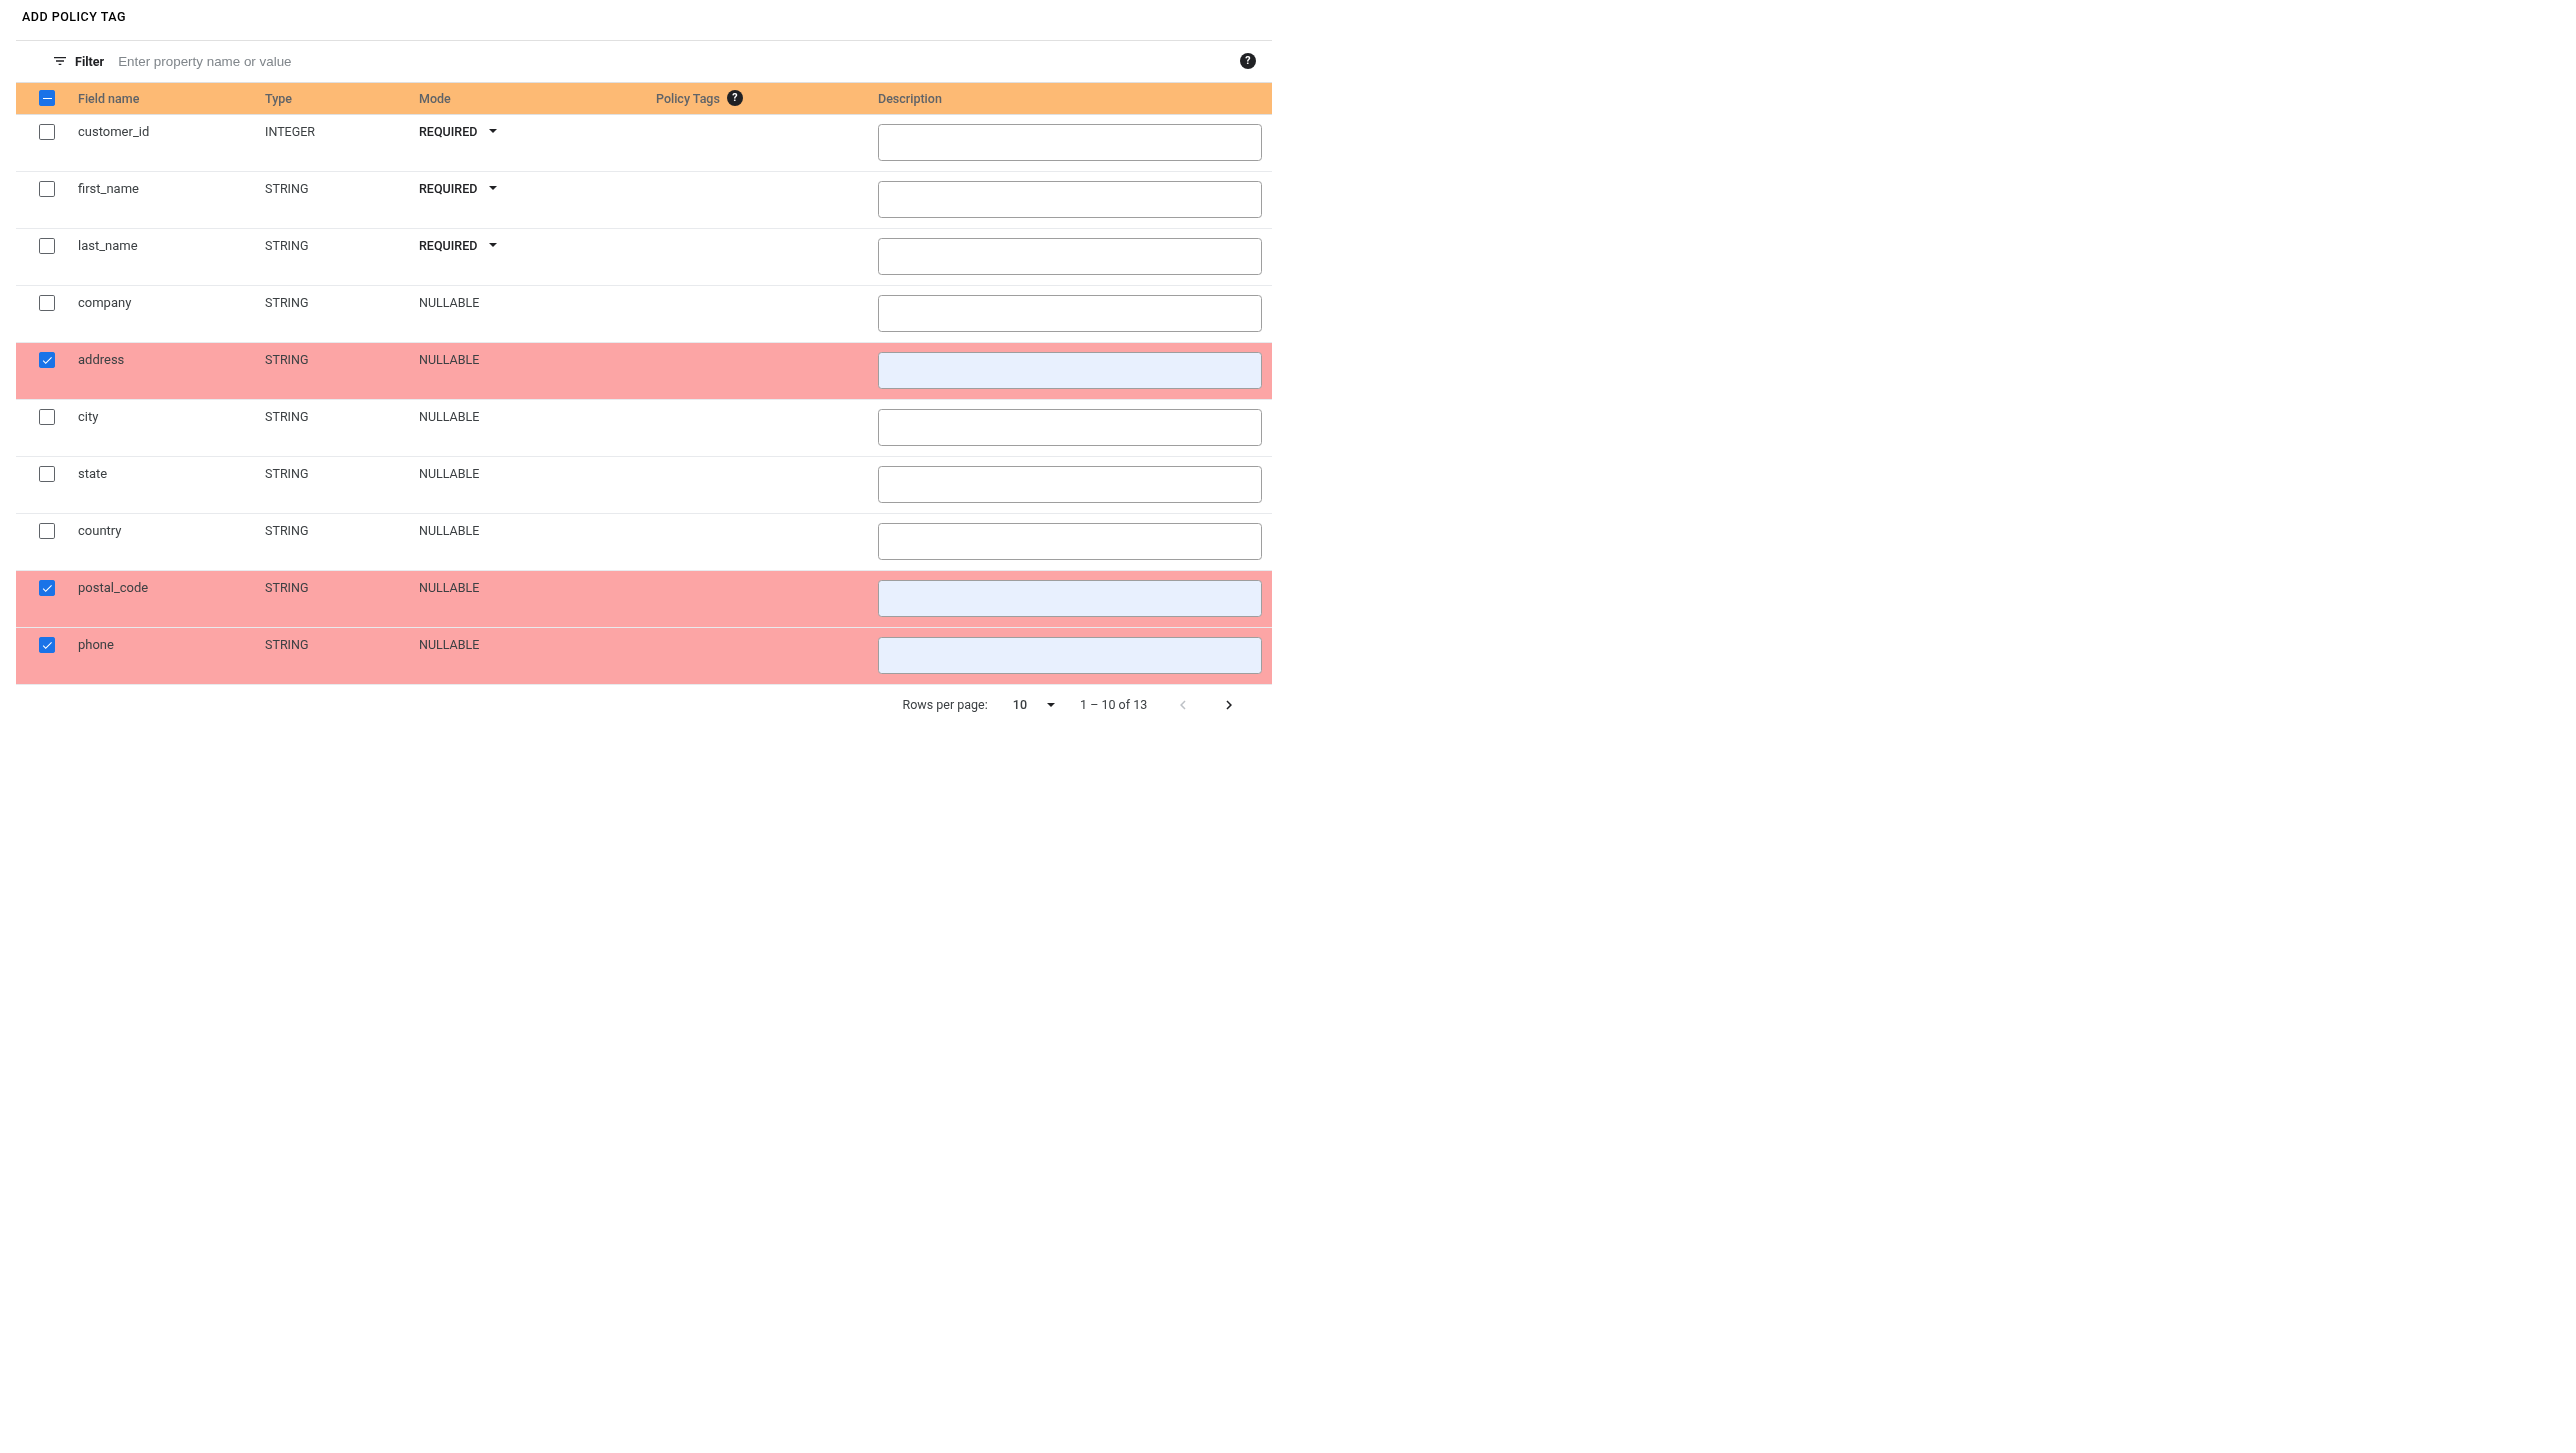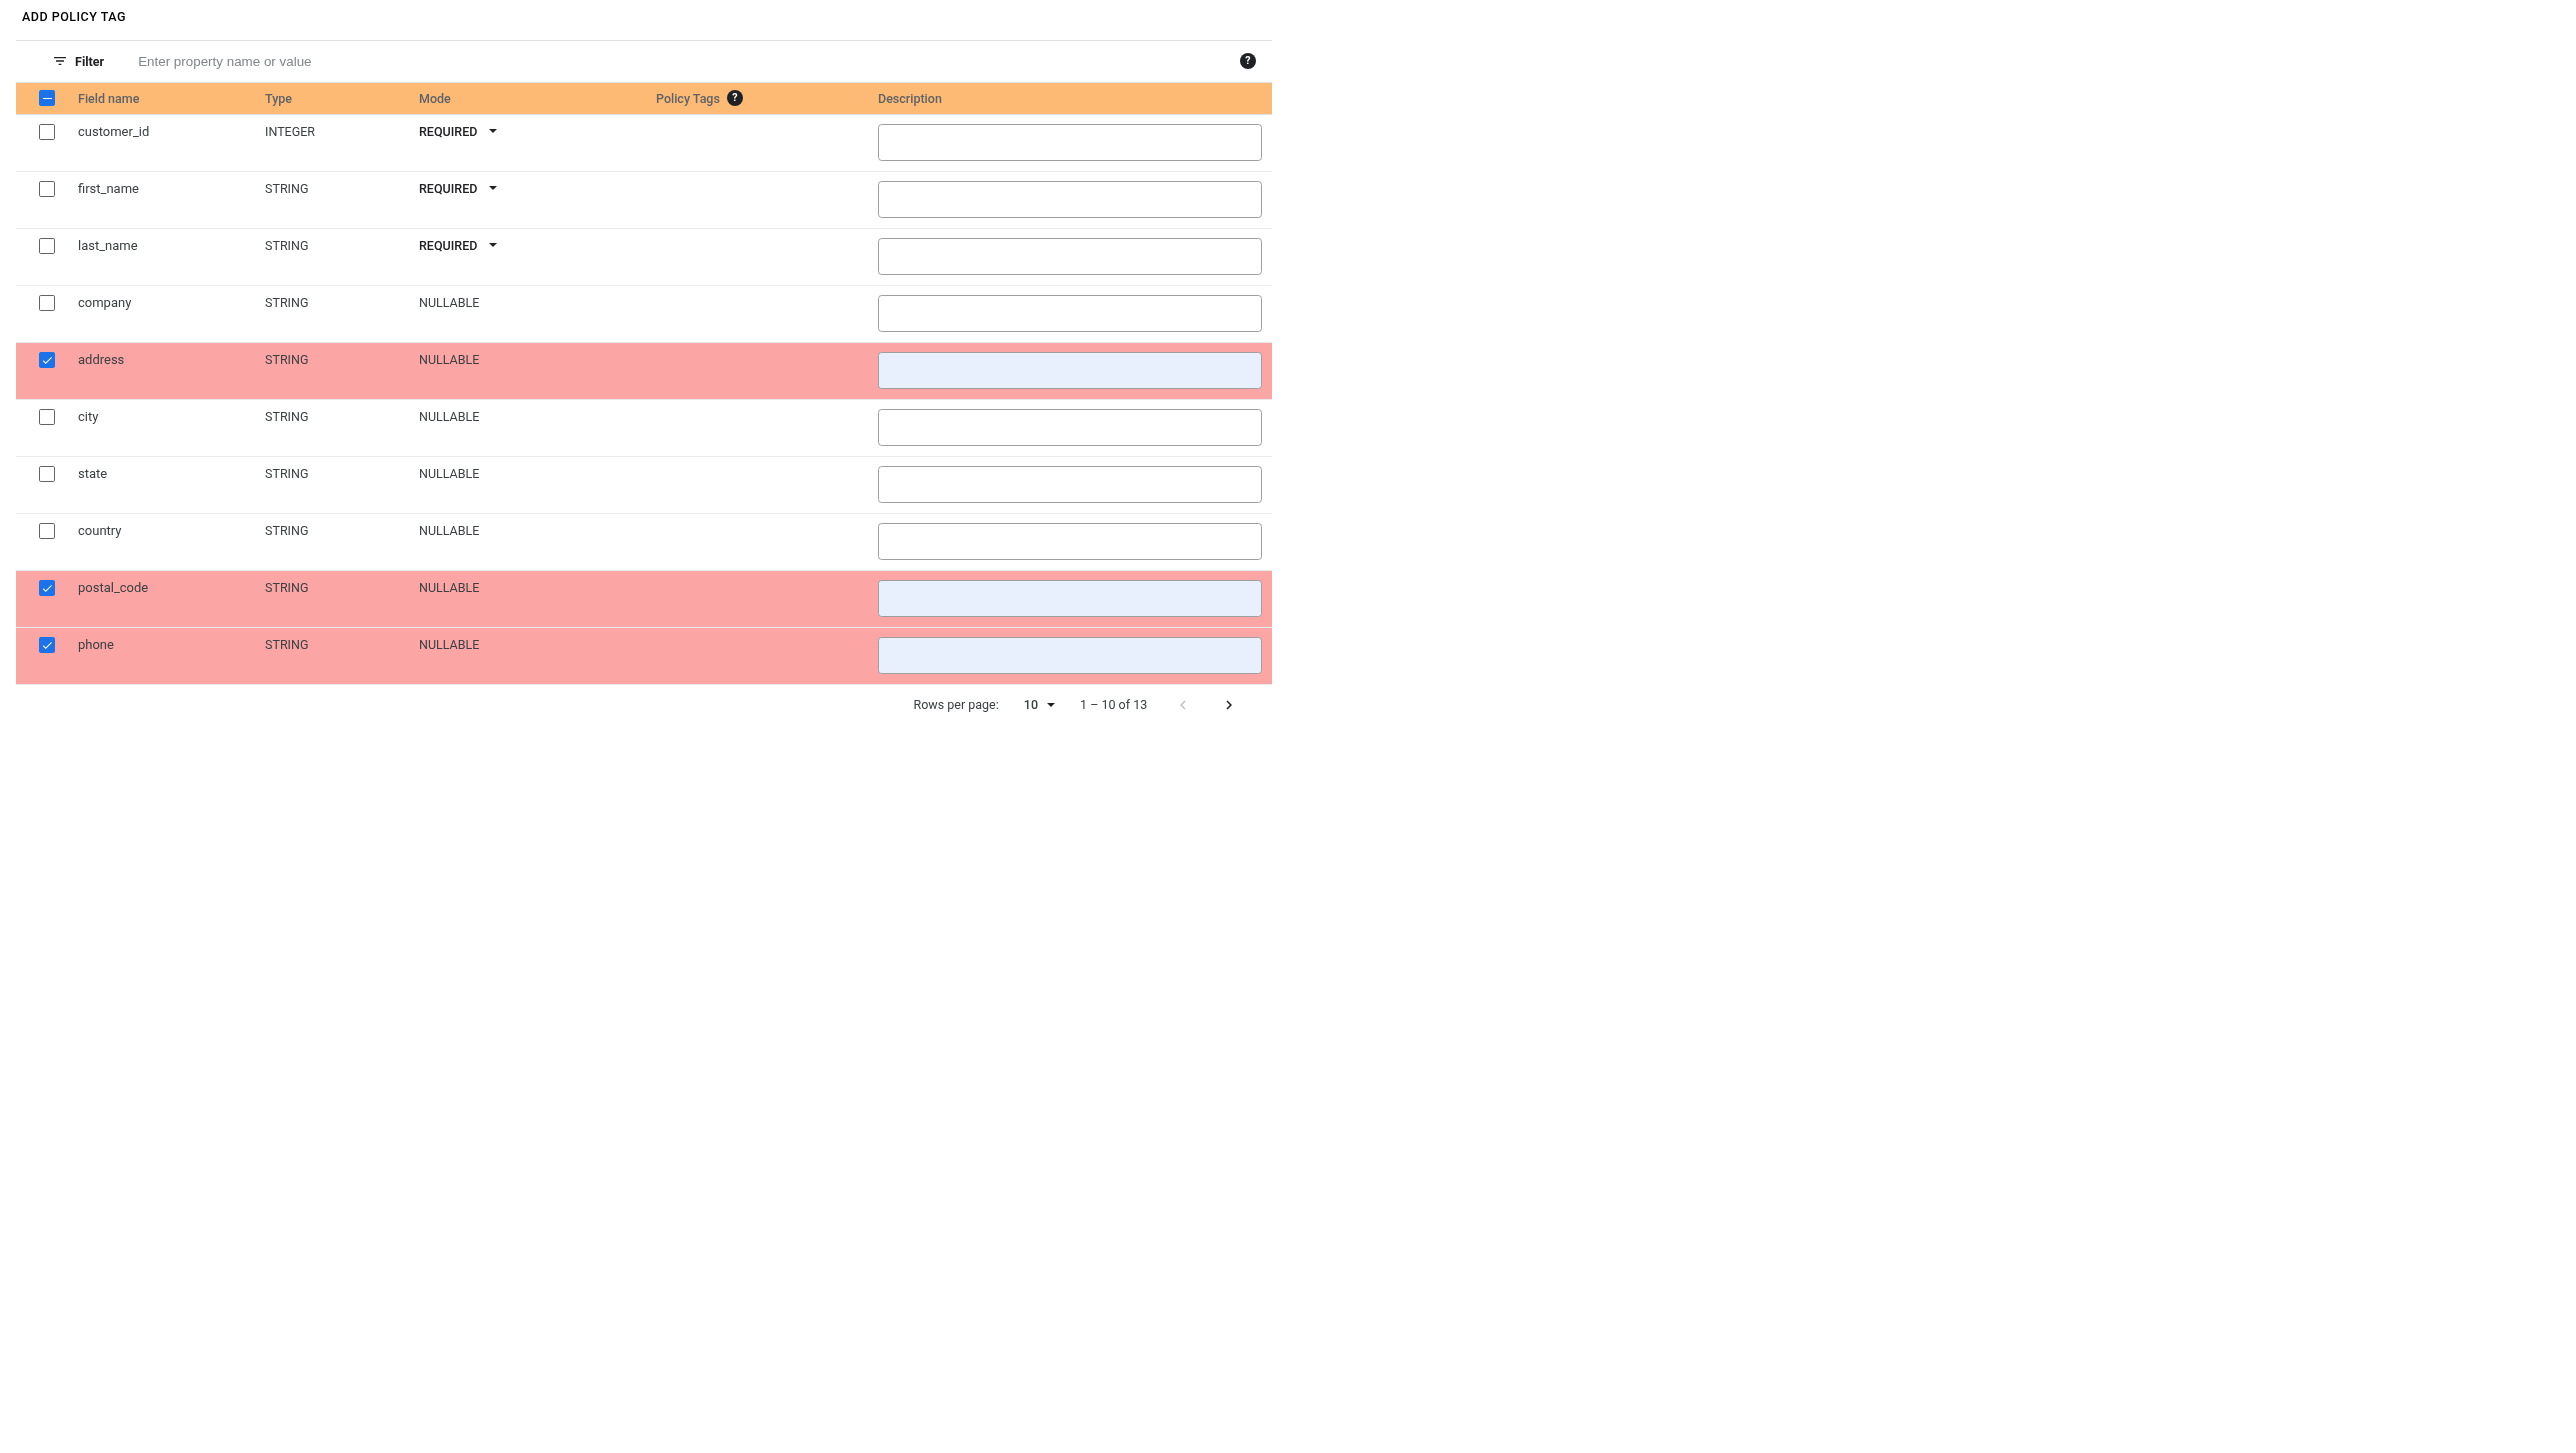--- a/index.html
+++ b/index.html
@@ -29,21 +29,21 @@
     border-top: 0.9px solid #e0e0e0;
     border-bottom: 0.9px solid #e0e0e0;
     height: 43px;
     padding: 0 16px 0 36px;
     margin: 0 16px;
   }
   .filter-icon svg { display:block; }
   .filter-label {
     font-weight: 700;
     margin-left: 7.1px;
-    margin-right: 32px;
+    margin-right: 12px;
   }
   .filter-input {
     flex: 1;
     border: none;
     outline: none;
     font-size: 13.4px;
     color: #5f6368;
   }
   .filter-input::placeholder { color: #80868b; }
   .help-icon {
@@ -142,21 +142,21 @@
   .footer {
     display:flex;
     align-items:center;
     justify-content:flex-end;
     gap:25px;
     padding: 9px 32px 3.6px 0;
     color:#3c4043;
     margin: 0 16px;
   }
   .rpp-select {
-    display:inline-flex; align-items:center; gap:9px;
+    display:inline-flex; align-items:center; gap:20px;
     font-weight:500; cursor:pointer;
   }
   .nav-chevron {
     width:21.4px;height:21.4px;
     display:inline-flex;align-items:center;justify-content:center;
     cursor:pointer;
   }
   .nav-chevron.disabled { color:#bdc1c6; cursor:default; }
 </style>
 </head>

